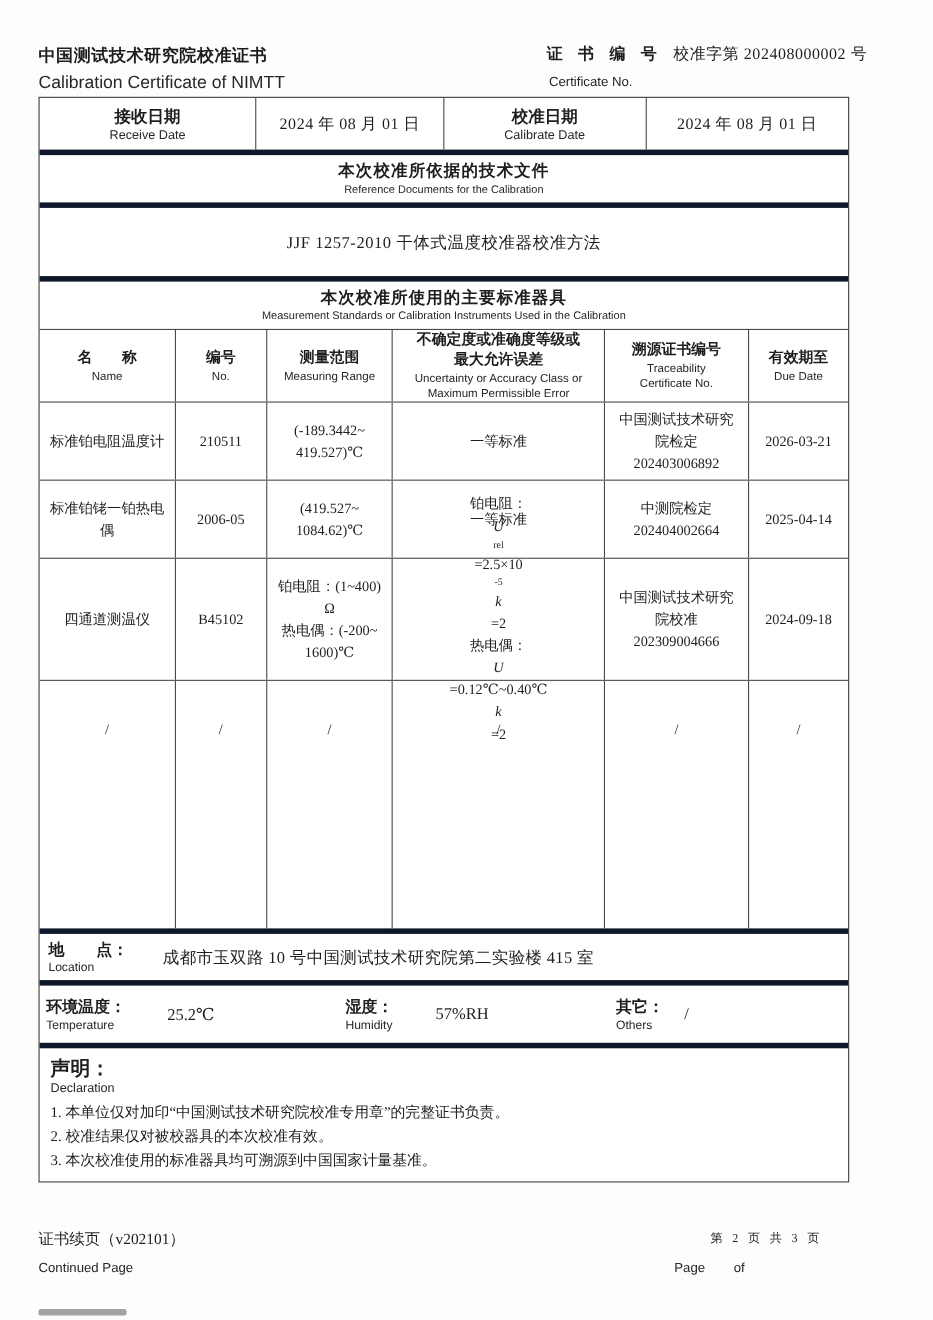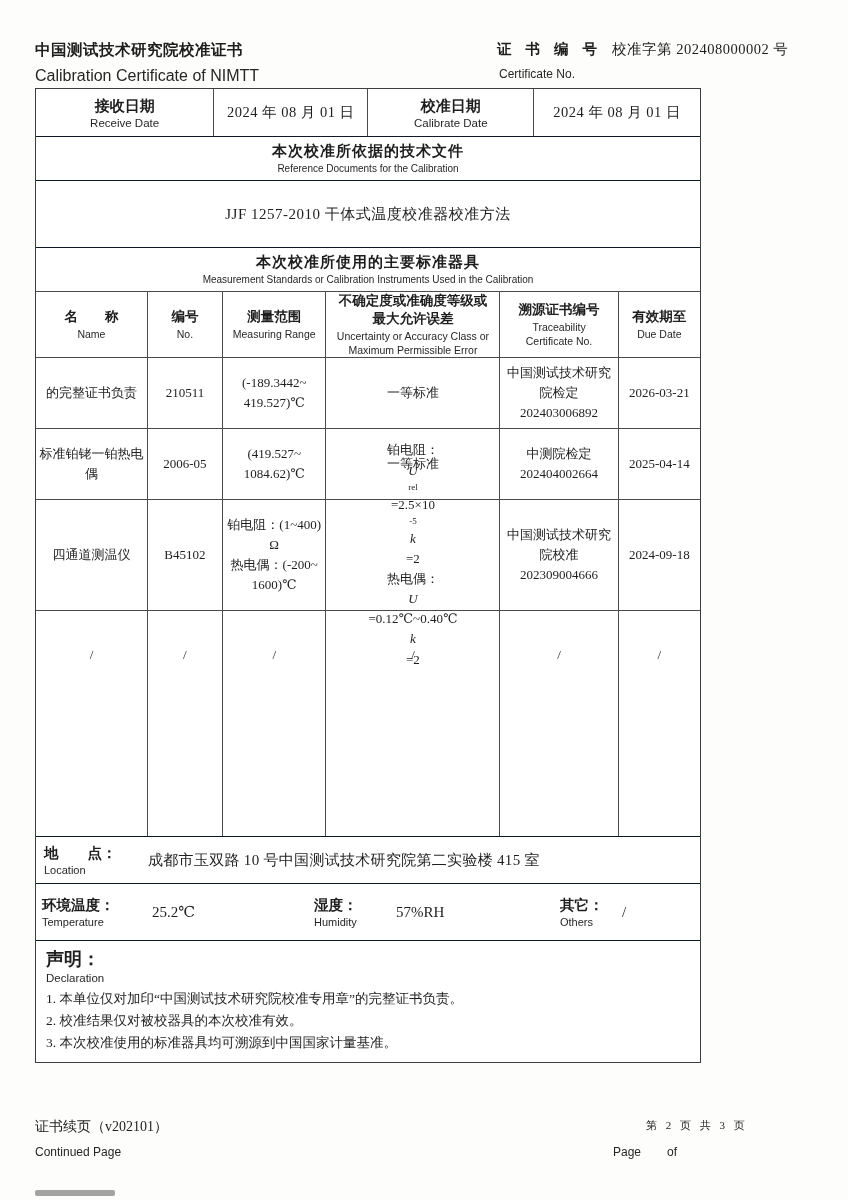--- a/index.html
+++ b/index.html
@@ -14,23 +14,23 @@
 
   
   .hdr-title-zh { left:35px; top:40px; font-size:15.5px; letter-spacing:0.5px; }
   .hdr-title-en { left:35px; top:67px; font-size:16px; }
   .hdr-right    { left:497px; top:40px; font-size:14.5px; white-space:nowrap; }
   .hdr-right .lbl { letter-spacing:5px; margin-right:10px; }
   .hdr-right .val { font-family:"Liberation Serif","DejaVu Serif",serif; font-weight:400; letter-spacing:0.5px; }
   .hdr-right-en { left:499px; top:67px; font-size:12px; }
 
   
-  .doc { position:absolute; left:35px; top:88px; width:666px; box-sizing:border-box;
+  .doc { position:absolute; left:35px; top:88px; width:737px; box-sizing:border-box;
          border:1.5px solid #3d3d3d; background:#fff; }
-  .sec { border-top:1px solid #0f172a; box-sizing:border-box; }
+  .sec { border-top:5px solid #0f172a; box-sizing:border-box; }
   .sec:first-child { border-top:none; }
 
   
   .sec-dates { display:flex; height:47px; }
   .sec-dates .cell { box-sizing:border-box; border-left:1px solid #4a4a4a;
     display:flex; flex-direction:column; align-items:center; justify-content:center; }
   .sec-dates .cell:first-child { border-left:none; }
   .d1{width:26.7%} .d2{width:23.2%} .d3{width:25.0%} .d4{flex:1}
   .dl-zh { font-size:15px; } .dl-en { font-size:11.5px; margin-top:1px; }
   .d-val { font-size:14.5px; letter-spacing:0.5px; }
@@ -149,21 +149,21 @@
         <div class="chz hei">溯源证书编号</div>
         <div class="che en">Traceability<br>Certificate No.</div>
       </div>
       <div class="c c6">
         <div class="chz hei">有效期至</div>
         <div class="che en">Due Date</div>
       </div>
     </div>
 
     <div class="std-row rh1">
-      <div class="c c1">的完整证书负责</div>
+      <div class="c c1">标准铂电阻温度计</div>
       <div class="c c2">210511</div>
       <div class="c c3">(-189.3442~<br>419.527)℃</div>
       <div class="c c4">一等标准</div>
       <div class="c c5">中国测试技术研究<br>院检定<br>202403006892</div>
       <div class="c c6">2026-03-21</div>
     </div>
     <div class="std-row rh2">
       <div class="c c1">标准铂铑一铂热电<br>偶</div>
       <div class="c c2">2006-05</div>
       <div class="c c3">(419.527~<br>1084.62)℃</div>

